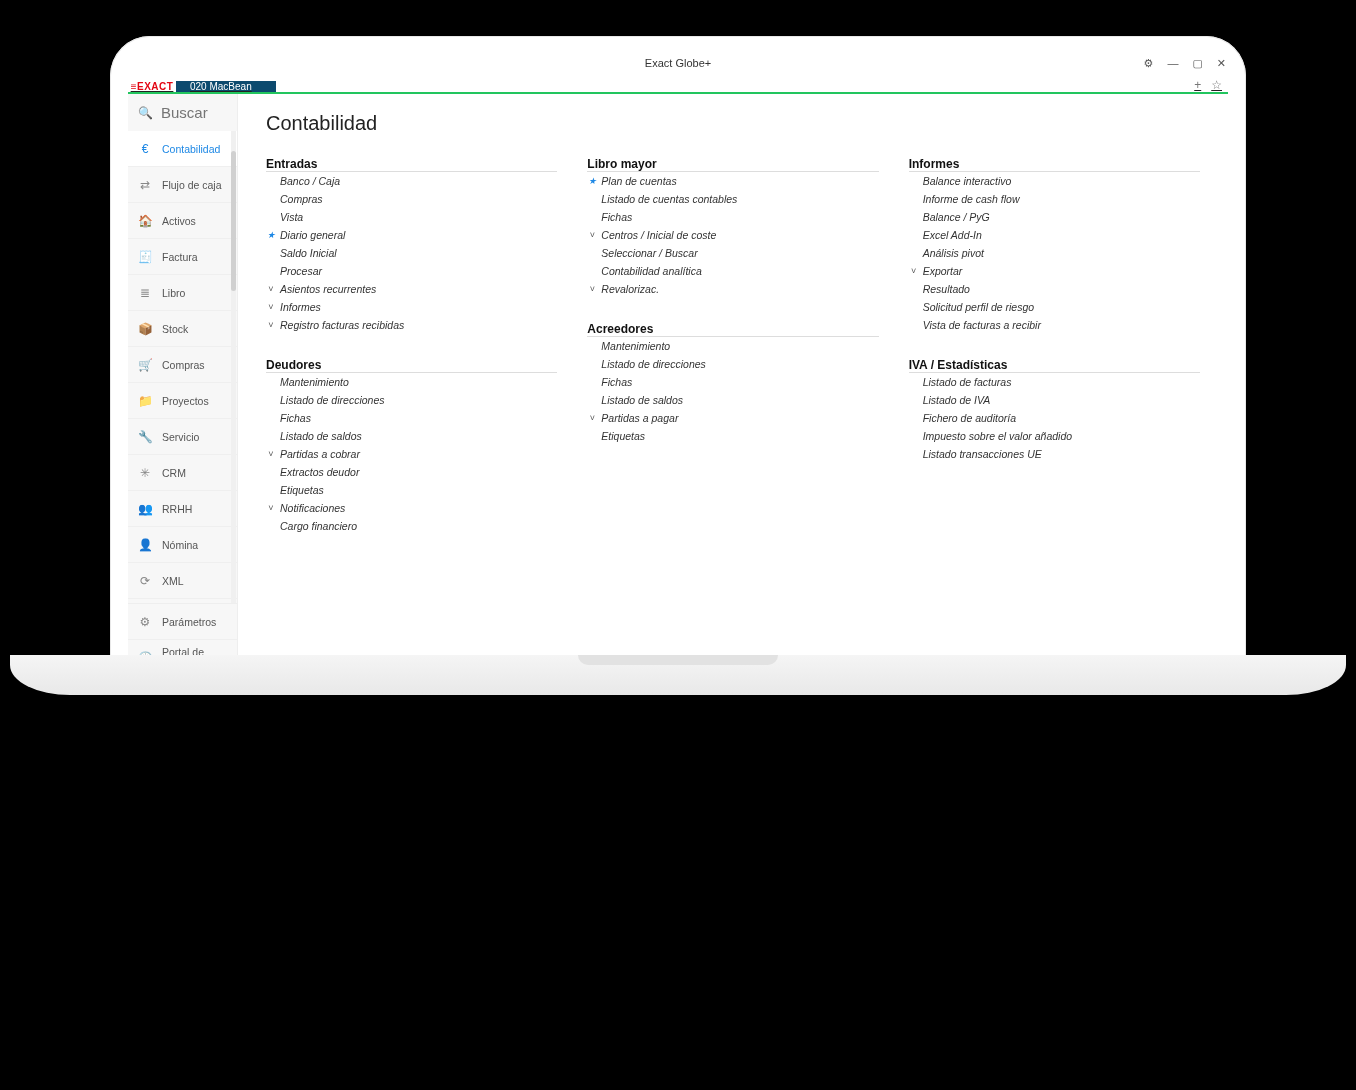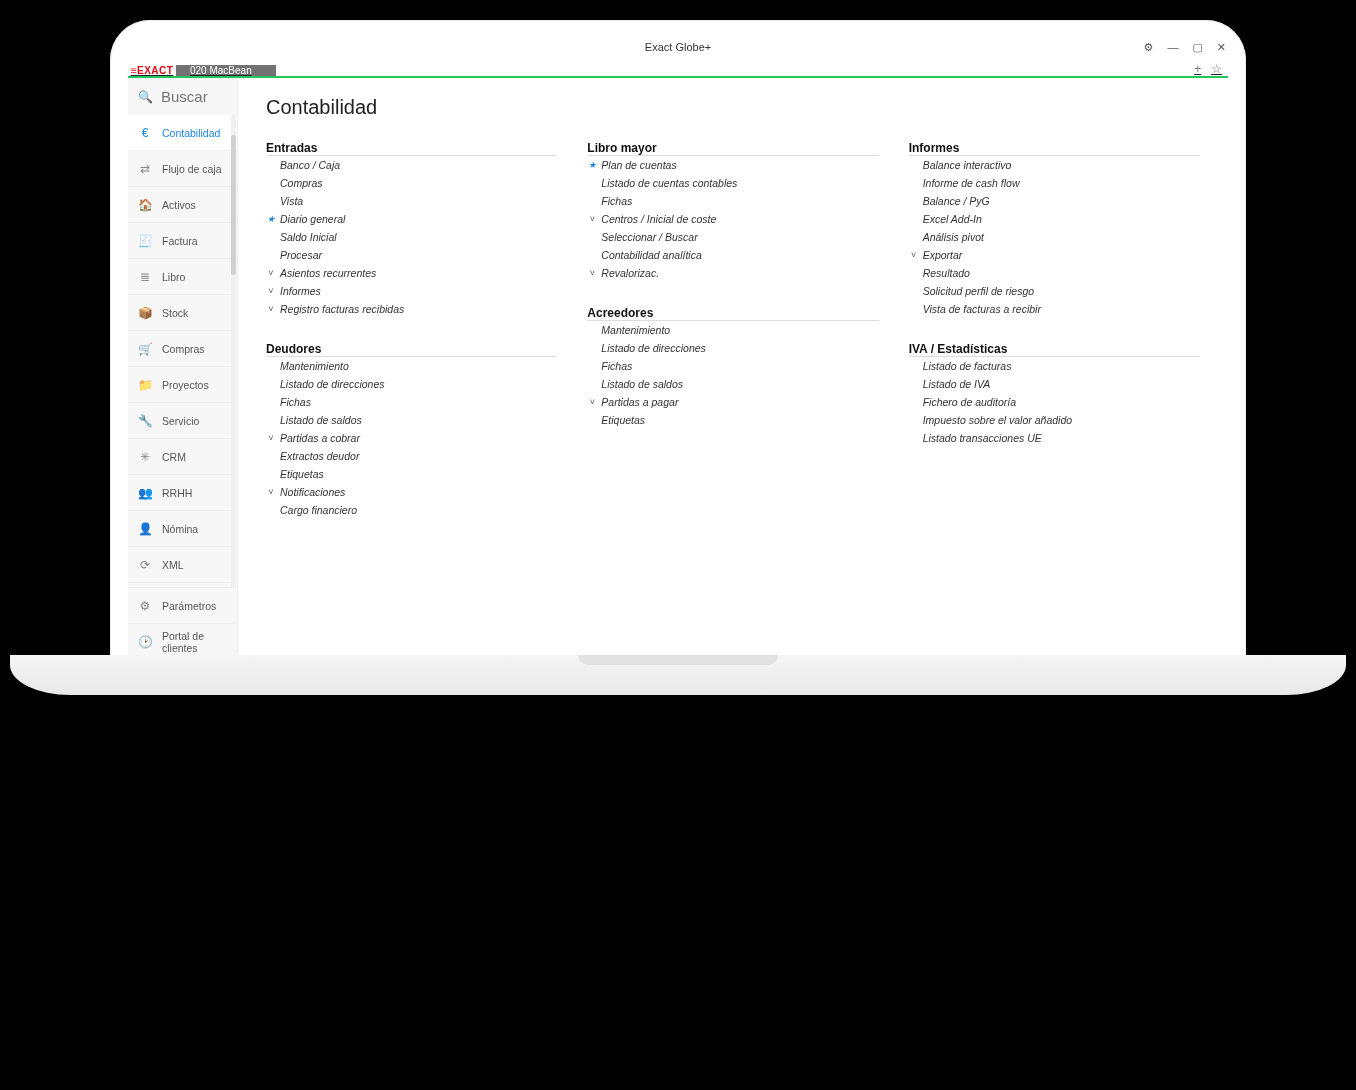--- a/index.html
+++ b/index.html
@@ -1,19 +1,19 @@
 <!DOCTYPE html>
 <html><head>
 <meta charset="utf-8">
 <style>
   * { box-sizing: border-box; margin: 0; padding: 0; }
   html, body { width: 1356px; height: 1090px; font-family: "Segoe UI", Arial, sans-serif; background: #000; }
   .laptop-frame {
     position: absolute;
-    left: 110px; top: 20px;
+    left: 110px; top: 36px;
     width: 1136px; height: 640px;
     background: #fff;
     border-radius: 40px 40px 0 0;
     box-shadow: 0 0 0 1px #e8e8e8 inset;
     overflow: hidden;
     padding: 16px 18px 0 18px;
   }
   .laptop-base {
     position: absolute;
     left: 10px; top: 655px;
@@ -50,21 +50,21 @@
   .gear { font-size:12px; }
 
   .tabstrip {
     height: 20px; display:flex; align-items:flex-end; border-bottom:2px solid #22c55e;text-decoration:underline;
   }
   .logo {
     width:48px; display:flex; align-items:center; justify-content:center;
     color:#e30613; font-weight:bold; font-size:10px; letter-spacing:0.5px;
   }
   .tab {
-    background:#737373; color:#fff; font-size:10px; padding:0 14px;
+    background:#0c4a6e; color:#fff; font-size:10px; padding:0 14px;
     display:flex; align-items:center; min-width:100px;
   }
   .tabstrip-right { margin-left:auto; display:flex; gap:10px; align-items:center; padding-right:6px; color:#777;}
   .tabstrip-right span { cursor:pointer; font-size:12px; }
 
   .body {
     flex:1; display:flex; overflow:hidden;
   }
   .sidebar {
     width:110px; background:#f7f7f7; border-right:1px solid #eee;

